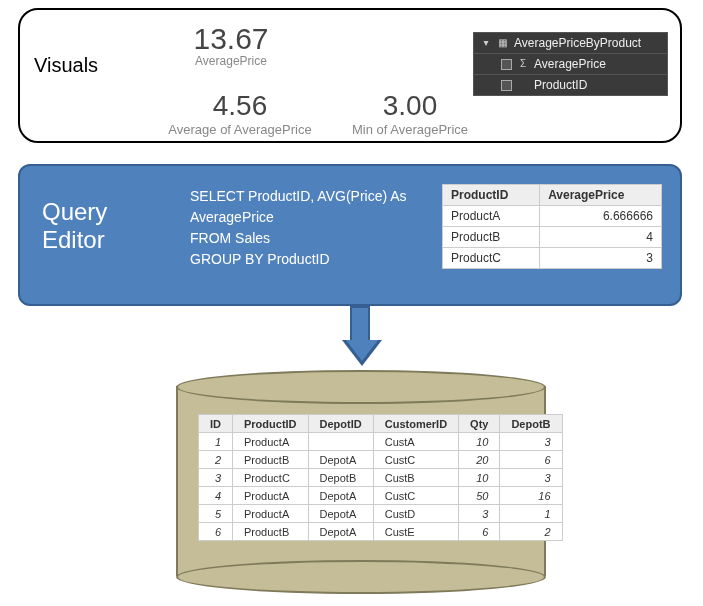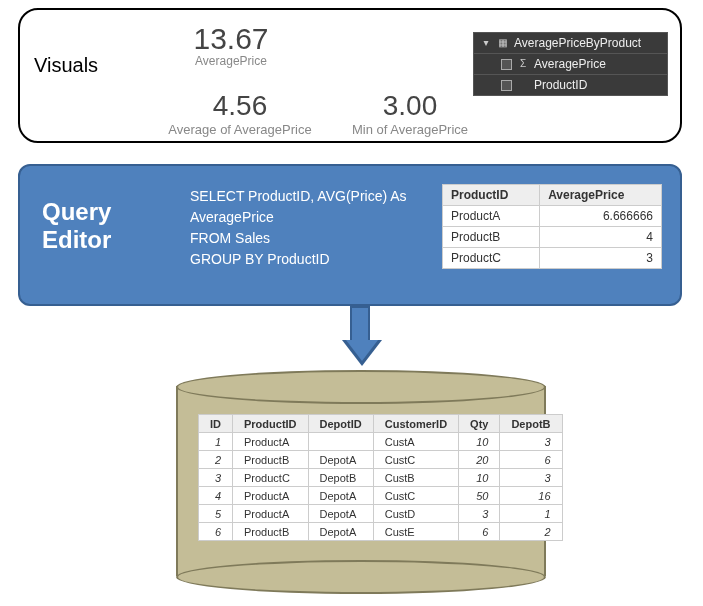--- a/index.html
+++ b/index.html
@@ -64,21 +64,21 @@
     width: 664px; height: 142px;
     background: #4f81bd;
     border: 2px solid #365f91;
     border-radius: 12px;
     color: #fff;
   }
   .qe-title {
     position: absolute;
     left: 22px; top: 32px;
     font-size: 24px;
-    font-weight: 700;
+    font-weight: 400;
     line-height: 1.15;
     width: 120px;
   }
   .qe-sql {
     position: absolute;
     left: 170px; top: 20px;
     font-size: 14px;
     line-height: 1.5;
     width: 250px;
     white-space: pre-line;

